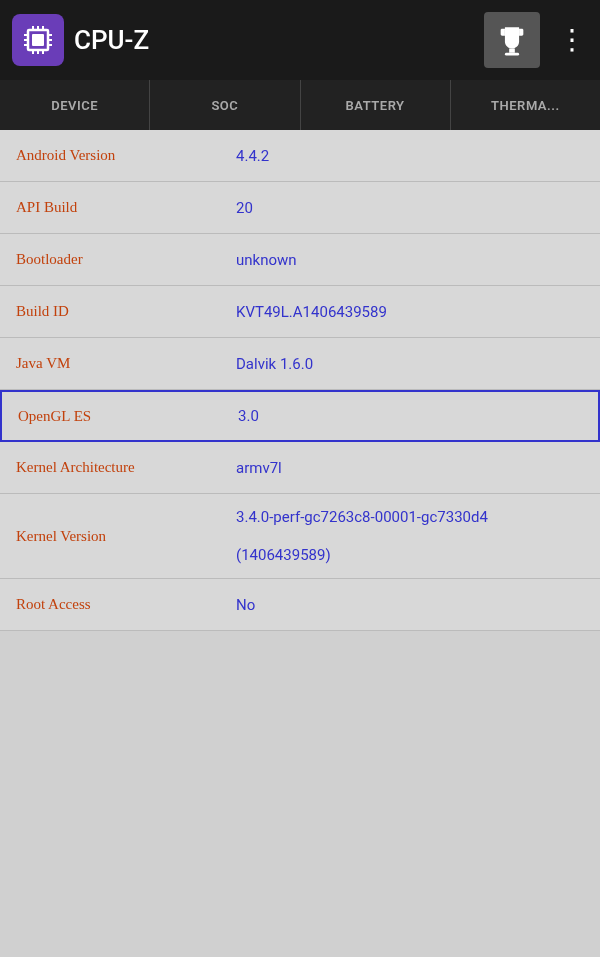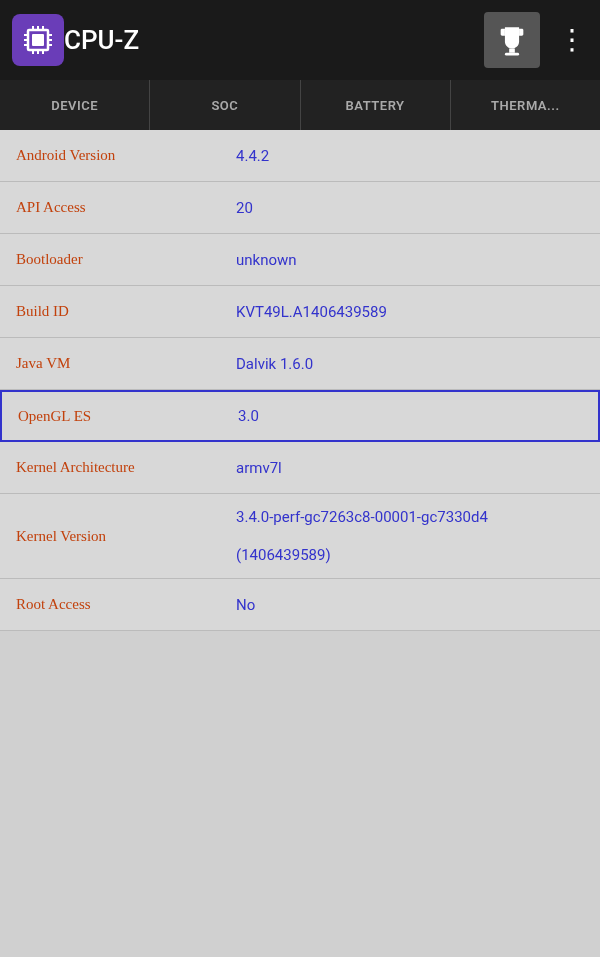--- a/index.html
+++ b/index.html
@@ -18,21 +18,21 @@
       height: 80px;
       display: flex;
       align-items: center;
       justify-content: space-between;
       padding: 0 12px;
     }
 
     .top-bar-left {
       display: flex;
       align-items: center;
-      gap: 0;
+      gap: 10px;
     }
 
     .app-icon {
       width: 52px;
       height: 52px;
       background: #6a3db8;
       border-radius: 8px;
       display: flex;
       align-items: center;
       justify-content: center;
@@ -226,21 +226,21 @@
 </div>
 
 <div class="content">
 
   <div id="info-rows">
       <div class="info-row">
         <div class="info-label">Android Version</div>
         <div class="info-value">4.4.2</div>
       </div>
       <div class="info-row">
-        <div class="info-label">API Access</div>
+        <div class="info-label">API Build</div>
         <div class="info-value">20</div>
       </div>
       <div class="info-row">
         <div class="info-label">Bootloader</div>
         <div class="info-value">unknown</div>
       </div>
       <div class="info-row">
         <div class="info-label">Build ID</div>
         <div class="info-value">KVT49L.A1406439589</div>
       </div>

